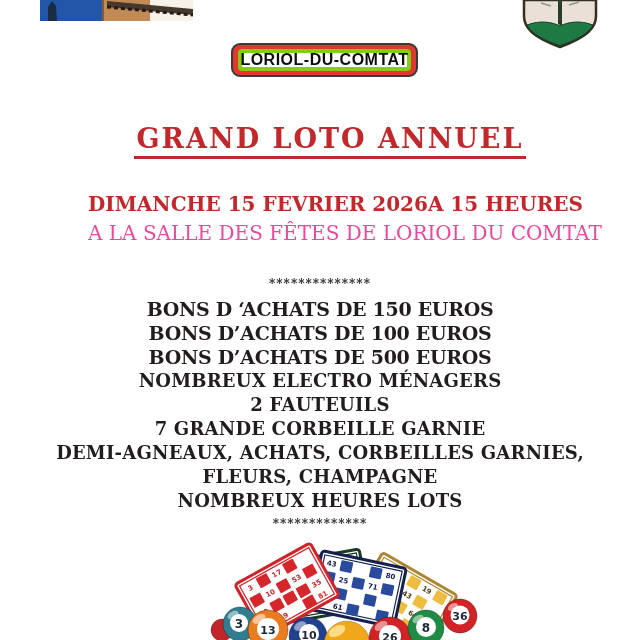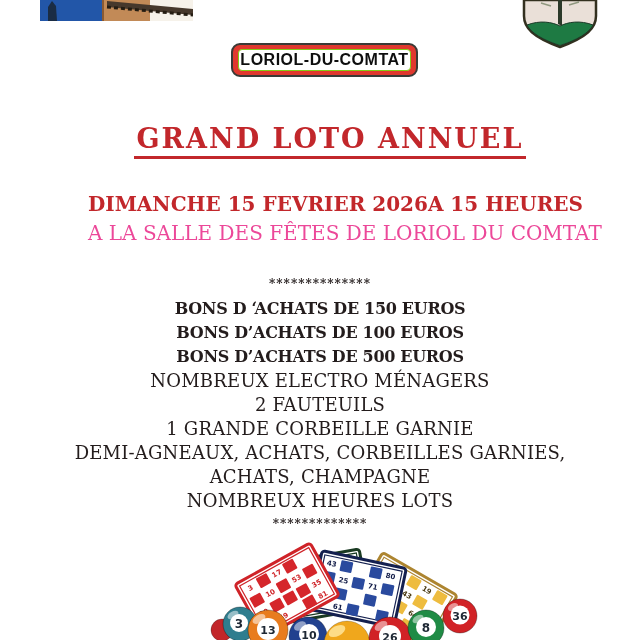--- a/index.html
+++ b/index.html
@@ -8,21 +8,21 @@
 
   
   .photo{position:absolute;left:40px;top:0;}
 
   
   .crest{position:absolute;left:521px;top:0;}
 
   
   .sign{position:absolute;left:231px;top:43px;width:187px;height:34px;box-sizing:border-box;
         background:#e0382e;border:2px solid #3a3a36;border-radius:9px;padding:4px 5px;}
-  .sign-inner{width:100%;height:100%;box-sizing:border-box;background:#ffffff;border:1px solid #84cc16;
+  .sign-inner{width:100%;height:100%;box-sizing:border-box;background:#ffffff;border:4px solid #84cc16;
         border-radius:4px;display:flex;align-items:center;justify-content:center;
         font-family:"Liberation Sans",sans-serif;font-weight:700;font-size:16px;
         letter-spacing:.5px;color:#0e0e0e;white-space:nowrap;}
 
   
   .title-wrap{position:absolute;top:123px;left:0;right:0;text-align:center;margin-left:20px;}
   .title{display:inline-block;font-family:"DejaVu Serif",serif;font-weight:700;
          font-size:27px;letter-spacing:2px;color:#c2272b;
          border-bottom:3px solid #c2272b;padding:0 3px 2px 3px;white-space:nowrap;}
   .dateline{position:absolute;top:191px;left:88px;width:459px;display:flex;
@@ -30,22 +30,22 @@
             font-size:20px;color:#c2272b;white-space:nowrap;line-height:26px;}
   .venueline{position:absolute;top:220px;left:88px;font-family:"DejaVu Serif",serif;
             font-weight:400;font-size:20px;color:#ec4899;white-space:nowrap;line-height:26px;}
 
   
   .list{position:absolute;top:278px;left:0;right:0;text-align:center;
         font-family:"DejaVu Serif",serif;color:#231c1c;}
   .sep{font-size:12px;font-weight:700;letter-spacing:1px;line-height:13px;}
   .sep.top{margin-bottom:6px;}
   .sep.bottom{margin-top:5px;}
-  .featured{font-size:16px;font-weight:700;line-height:24px;letter-spacing:-0.3px;white-space:nowrap;}
-  .regular{font-size:18px;font-weight:400;line-height:24px;letter-spacing:.2px;white-space:nowrap;}
+  .featured{font-size:19px;font-weight:700;line-height:24px;letter-spacing:-0.3px;white-space:nowrap;}
+  .regular{font-size:18px;font-weight:700;line-height:24px;letter-spacing:.2px;white-space:nowrap;}
 
   
   .illustration{position:absolute;left:158px;top:542px;}
   .cardnum{font-family:"DejaVu Sans",sans-serif;font-weight:700;font-size:7px;}
   .ballnum{font-family:"DejaVu Sans",sans-serif;font-weight:700;fill:#1d2733;text-anchor:middle;}
 </style>
 </head>
 <body>
 
 <div class="poster">
@@ -82,23 +82,23 @@
   </div>
   <div class="venueline">A LA SALLE DES FÊTES DE LORIOL DU COMTAT</div>
 
   <div class="list">
     <div class="sep top">**************</div>
     <div class="featured">BONS D ‘ACHATS DE 150 EUROS</div>
     <div class="featured">BONS D’ACHATS DE 100 EUROS</div>
     <div class="featured">BONS D’ACHATS DE 500 EUROS</div>
     <div class="regular">NOMBREUX ELECTRO MÉNAGERS</div>
     <div class="regular">2 FAUTEUILS</div>
-    <div class="regular">1 GRANDE CORBEILLE GARNIE</div>
+    <div class="regular">7 GRANDE CORBEILLE GARNIE</div>
     <div class="regular">DEMI-AGNEAUX, ACHATS, CORBEILLES GARNIES,</div>
-    <div class="regular">ACHATS, CHAMPAGNE</div>
+    <div class="regular">FLEURS, CHAMPAGNE</div>
     <div class="regular">NOMBREUX HEURES LOTS</div>
     <div class="sep bottom">*************</div>
   </div>
 
   <svg class="illustration" width="324" height="98" viewBox="0 0 324 98">
 
     <g transform="translate(247,58) rotate(30)">
       <rect x="-43" y="-30" width="86" height="60" rx="3" fill="#ffffff" stroke="#ad8530" stroke-width="3"></rect>
       <rect x="-39.5" y="-26.5" width="79" height="53" fill="none" stroke="#ad8530" stroke-width="1.2"></rect>
       <g fill="#eebc3f">

